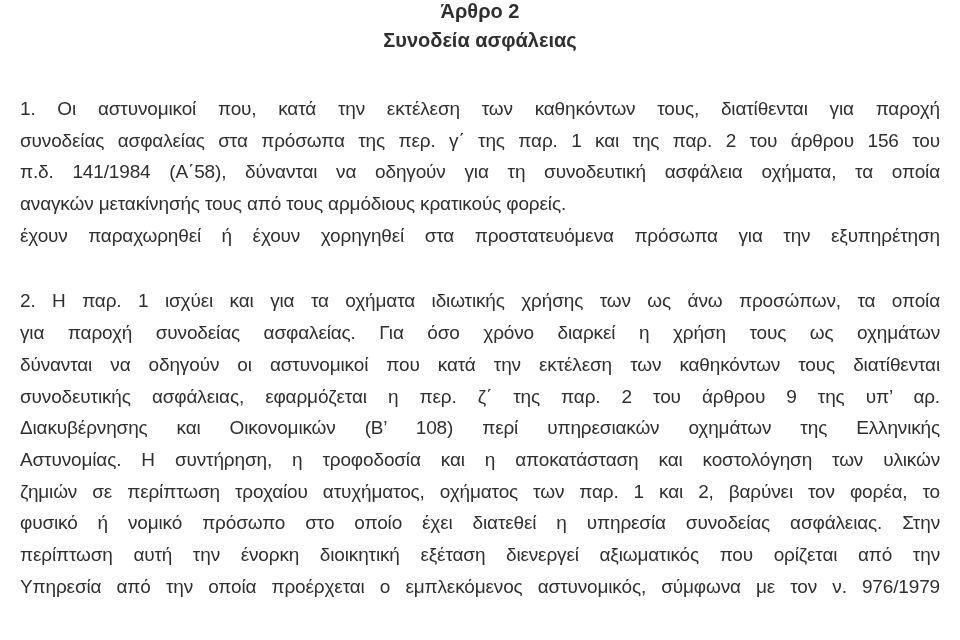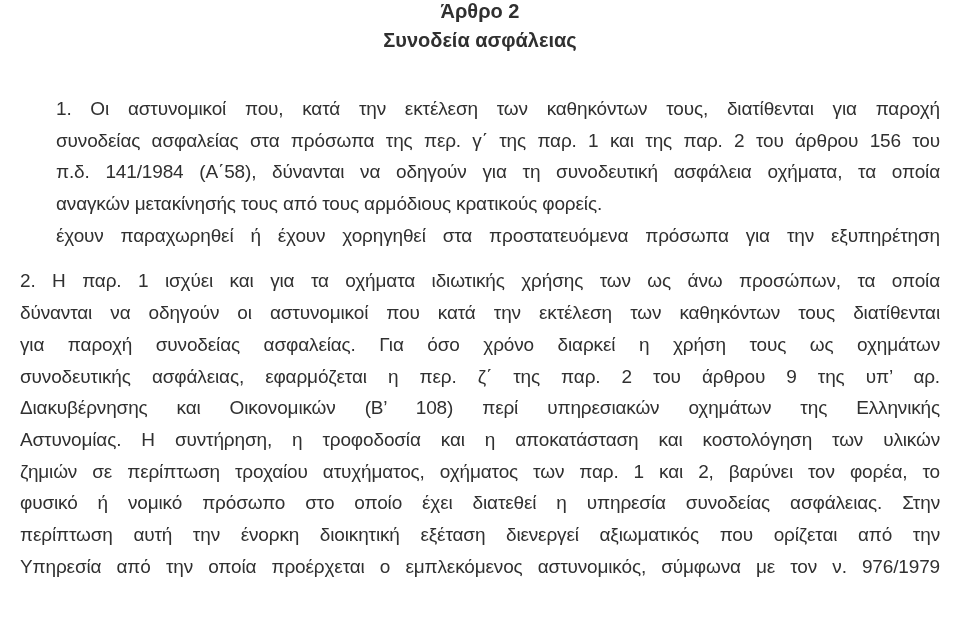--- a/index.html
+++ b/index.html
@@ -32,22 +32,22 @@
     line-height: 29px;
   }
   .heading-line {
     display: block;
   }
   .paragraph {
     font-size: 19px;
     letter-spacing: -0.15px;
     line-height: 31.7px;
   }
-  .paragraph-1 { margin-top: 38px; margin-left: 36px; }
-  .paragraph-2 { margin-top: 14px; }
+  .paragraph-1 { margin-top: 38px; }
+  .paragraph-2 { margin-top: 34px; }
   .text-line {
     text-align: justify;
     text-align-last: justify;
     white-space: normal;
     overflow: hidden;
     max-height: 31.7px;
   }
   .text-line.no-justify-last {
     text-align-last: left;
   }
@@ -63,22 +63,22 @@
   <div id="paragraphs-container">
       <div class="paragraph paragraph-1">
         <div class="text-line">1. Οι αστυνομικοί που, κατά την εκτέλεση των καθηκόντων τους, διατίθενται για παροχή</div>
         <div class="text-line">συνοδείας ασφαλείας στα πρόσωπα της περ. γ΄ της παρ. 1 και της παρ. 2 του άρθρου 156 του</div>
         <div class="text-line">π.δ. 141/1984 (Α΄58), δύνανται να οδηγούν για τη συνοδευτική ασφάλεια οχήματα, τα οποία</div>
         <div class="text-line no-justify-last">αναγκών μετακίνησής τους από τους αρμόδιους κρατικούς φορείς.</div>
         <div class="text-line">έχουν παραχωρηθεί ή έχουν χορηγηθεί στα προστατευόμενα πρόσωπα για την εξυπηρέτηση</div>
       </div>
       <div class="paragraph paragraph-2">
         <div class="text-line">2. Η παρ. 1 ισχύει και για τα οχήματα ιδιωτικής χρήσης των ως άνω προσώπων, τα οποία</div>
+        <div class="text-line">για παροχή συνοδείας ασφαλείας. Για όσο χρόνο διαρκεί η χρήση τους ως οχημάτων</div>
         <div class="text-line">δύνανται να οδηγούν οι αστυνομικοί που κατά την εκτέλεση των καθηκόντων τους διατίθενται</div>
-        <div class="text-line">για παροχή συνοδείας ασφαλείας. Για όσο χρόνο διαρκεί η χρήση τους ως οχημάτων</div>
         <div class="text-line">συνοδευτικής ασφάλειας, εφαρμόζεται η περ. ζ΄ της παρ. 2 του άρθρου 9 της υπ’ αρ.</div>
         <div class="text-line">Διακυβέρνησης και Οικονομικών (Β’ 108) περί υπηρεσιακών οχημάτων της Ελληνικής</div>
         <div class="text-line">Αστυνομίας. Η συντήρηση, η τροφοδοσία και η αποκατάσταση και κοστολόγηση των υλικών</div>
         <div class="text-line">ζημιών σε περίπτωση τροχαίου ατυχήματος, οχήματος των παρ. 1 και 2, βαρύνει τον φορέα, το</div>
         <div class="text-line">φυσικό ή νομικό πρόσωπο στο οποίο έχει διατεθεί η υπηρεσία συνοδείας ασφάλειας. Στην</div>
         <div class="text-line">περίπτωση αυτή την ένορκη διοικητική εξέταση διενεργεί αξιωματικός που ορίζεται από την</div>
         <div class="text-line">Υπηρεσία από την οποία προέρχεται ο εμπλεκόμενος αστυνομικός, σύμφωνα με τον ν. 976/1979</div>
       </div>
     </div>
 </div>

